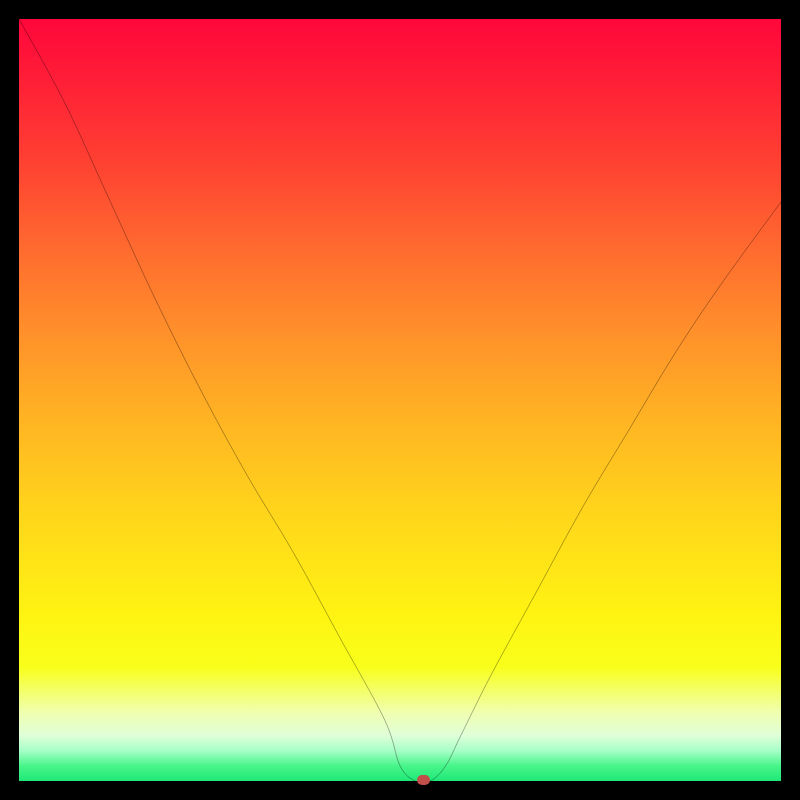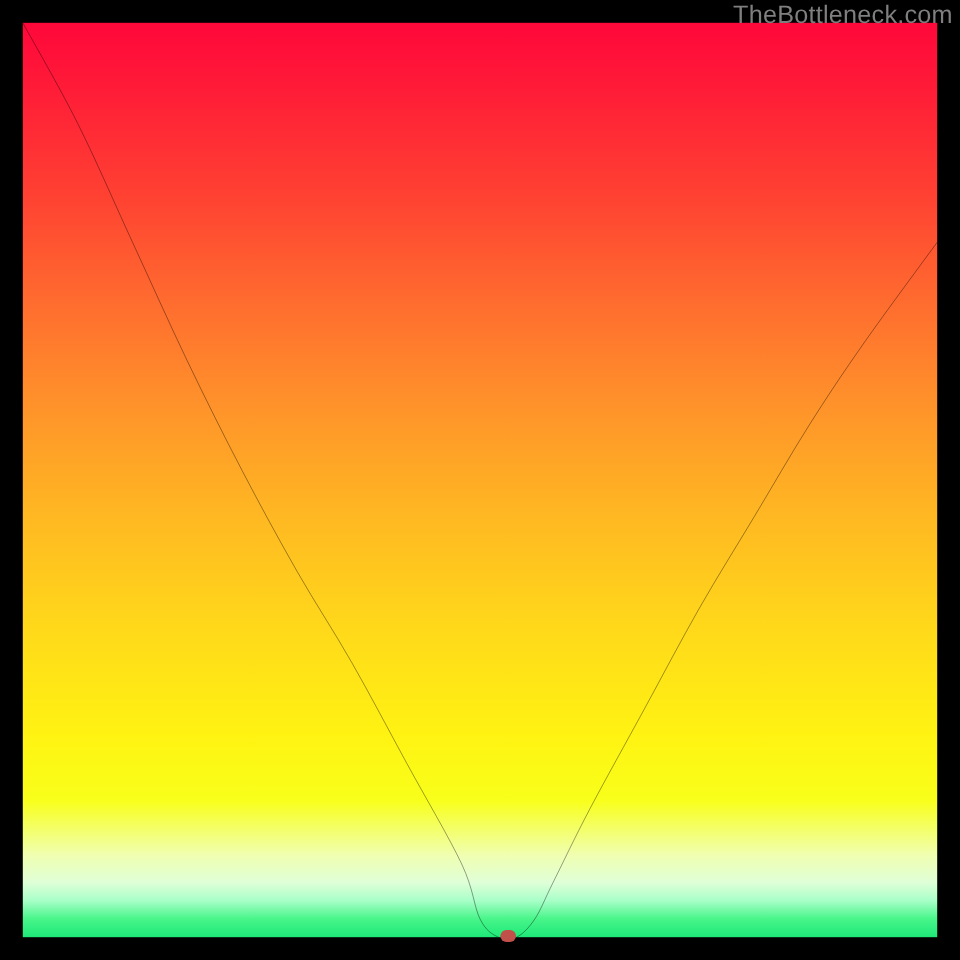--- a/index.html
+++ b/index.html
@@ -67,14 +67,13 @@
 </head>
 <body>
 
 <div class="frame">
   <div class="plot-area">
     <svg class="curve-svg" viewBox="0 0 100 100" preserveAspectRatio="none">
       <path id="curve-path" fill="none" stroke="#000" stroke-width="0.32" vector-effect="non-scaling-stroke" stroke-linecap="round" stroke-linejoin="round" d="M 0.000 0.000 C 1.000 1.833, 4.000 7.000, 6.000 11.000 C 8.000 15.000, 10.000 19.667, 12.000 24.000 C 14.000 28.333, 16.000 32.833, 18.000 37.000 C 20.000 41.167, 22.000 45.167, 24.000 49.000 C 26.000 52.833, 28.000 56.500, 30.000 60.000 C 32.000 63.500, 34.000 66.500, 36.000 70.000 C 38.000 73.500, 40.000 77.333, 42.000 81.000 C 44.000 84.667, 46.667 89.167, 48.000 92.000 C 49.333 94.833, 49.333 96.667, 50.000 98.000 C 50.667 99.333, 51.333 99.667, 52.000 100.000 C 52.667 100.333, 53.333 100.333, 54.000 100.000 C 54.667 99.667, 55.333 99.000, 56.000 98.000 C 56.667 97.000, 57.000 96.000, 58.000 94.000 C 59.000 92.000, 60.333 89.167, 62.000 86.000 C 63.667 82.833, 66.000 78.667, 68.000 75.000 C 70.000 71.333, 72.000 67.500, 74.000 64.000 C 76.000 60.500, 78.000 57.333, 80.000 54.000 C 82.000 50.667, 84.000 47.167, 86.000 44.000 C 88.000 40.833, 89.667 38.333, 92.000 35.000 C 94.333 31.667, 98.667 25.833, 100.000 24.000"></path>
     </svg>
     <div id="chart-dot" class="dot" style="left: 397.86px; top: 756px; background: rgb(193, 79, 74);"></div>
   </div>
-  <div class="watermark">TheBottleneck.com</div>
 </div>
 
 </body></html>

